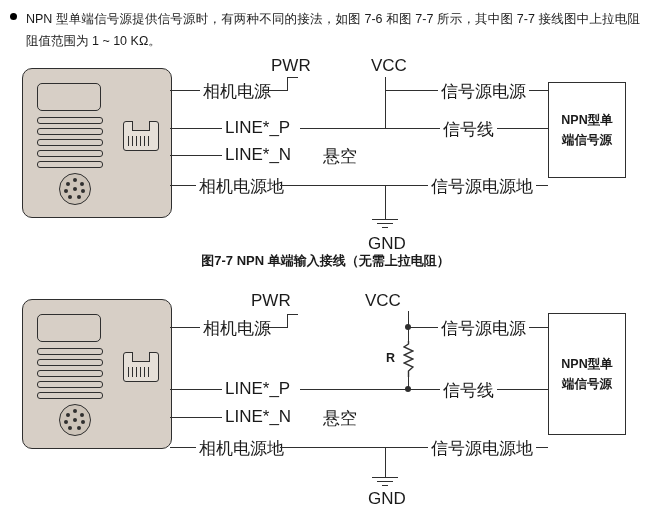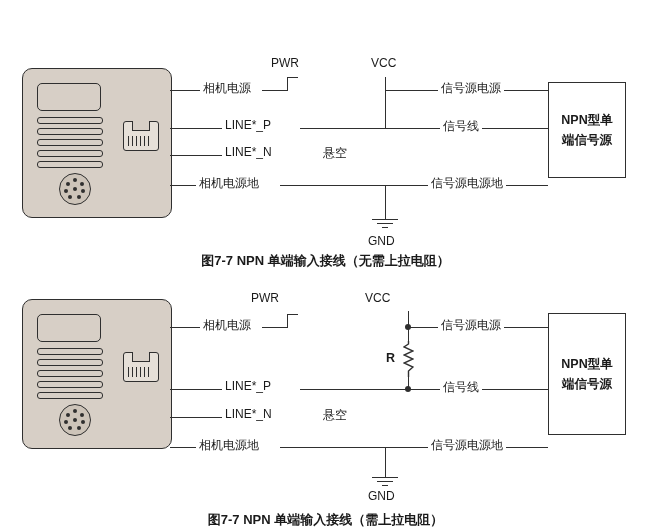--- a/index.html
+++ b/index.html
@@ -167,21 +167,21 @@
     height: 0;
     border-top: 1.4px solid #2f2f2f;
   }
   .v-line {
     position: absolute;
     width: 0;
     border-left: 1.4px solid #2f2f2f;
   }
   .lbl {
     position: absolute;
-    font-size: 12px;
+    font-size: 17px;
     white-space: nowrap;
     background: #fff;
     padding: 0 3px;
   }
 
   
   .step {
     position: absolute;
     width: 20px;
     height: 14px;
@@ -223,20 +223,24 @@
     position: absolute;
     font-size: 12.5px;
     font-weight: bold;
   }
 </style>
 </head>
 <body>
 
 <div class="page">
 
+  <div class="intro">
+    <span class="bullet"></span>
+    <span class="txt">NPN 型单端信号源提供信号源时，有两种不同的接法，如图 7-6 和图 7-7 所示，其中图 7-7 接线图中上拉电阻阻值范围为 1 ~ 10 KΩ。</span>
+  </div>
 
   <div class="figure" id="figure1">
 
     <div class="camera" style="left:22px; top:16px;">
       <div class="cam-lens"></div>
       <div class="cam-fins">
         <i></i>
           <i></i>
           <i></i>
           <i></i>
@@ -383,16 +387,15 @@
     <div class="lbl" style="left:428px; top:154px;">信号源电源地</div>
 
     <div class="v-line" style="left:385px; top:164px; height:30px;"></div>
     <div class="gnd" style="left:372px; top:194px;">
       <i></i>
         <i></i>
         <i></i>
     </div>
     <div class="lbl" style="left:365px; top:206px;">GND</div>
 
-    <div class="caption" style="top:228px;">图7-7  NPN 单端输入接线（需上拉电阻）</div>
   </div>
 
 </div>
 
 </body></html>

